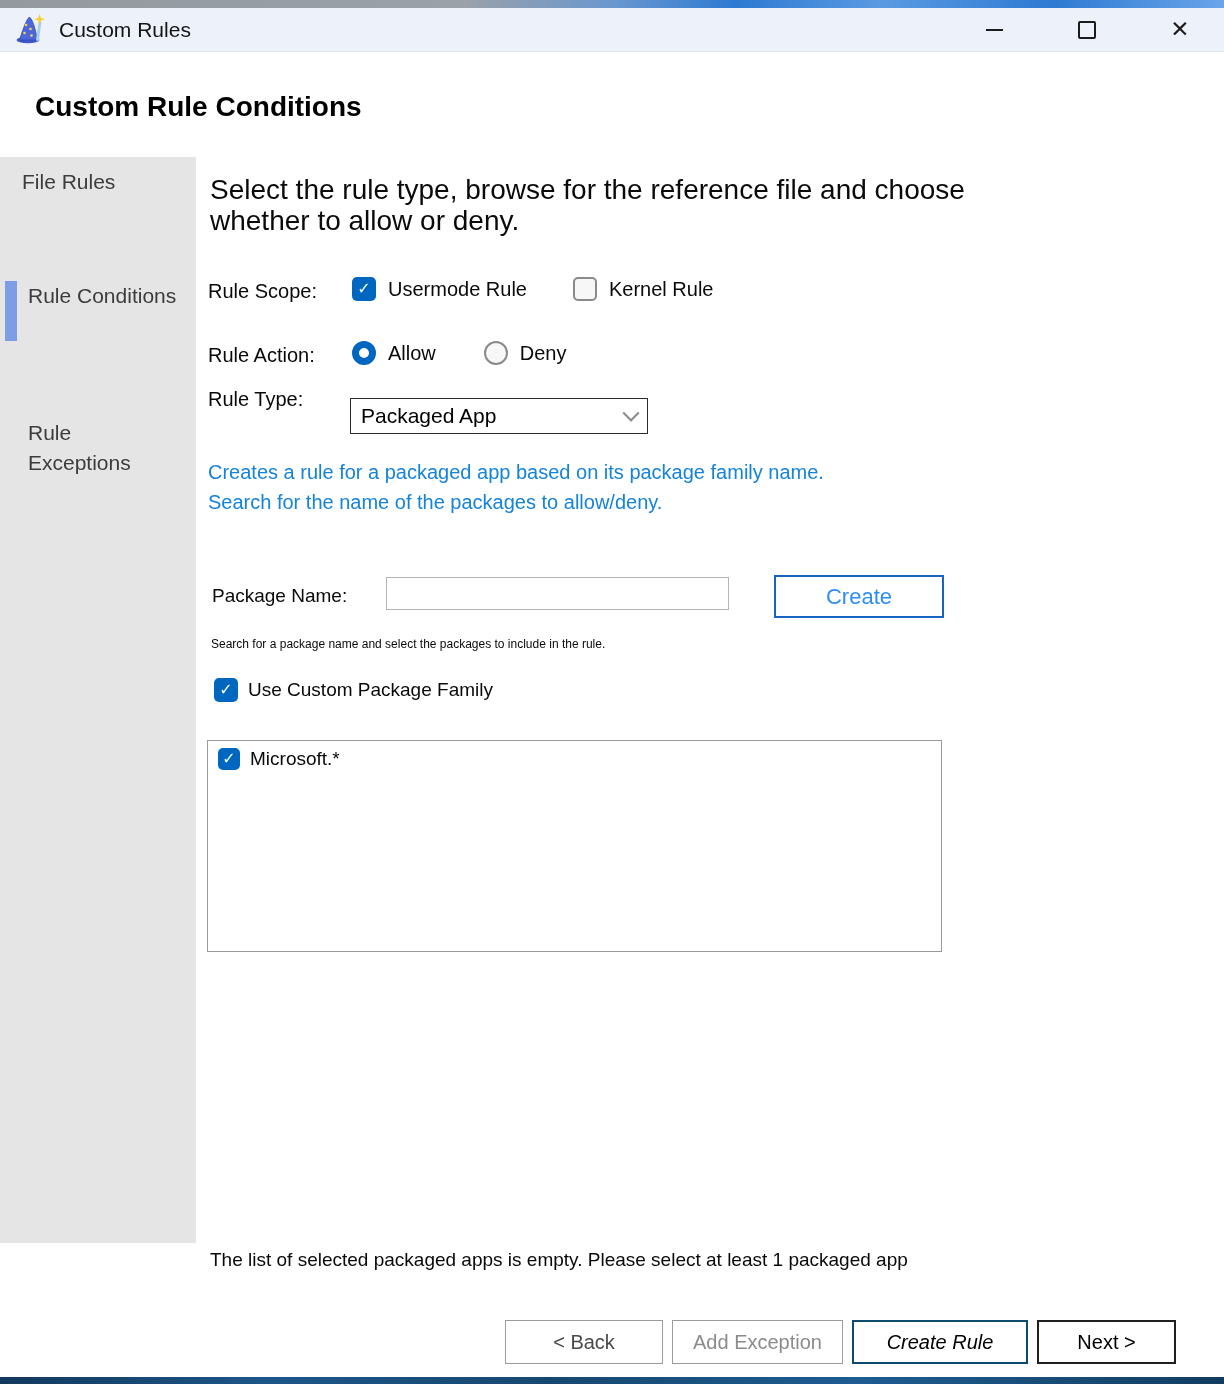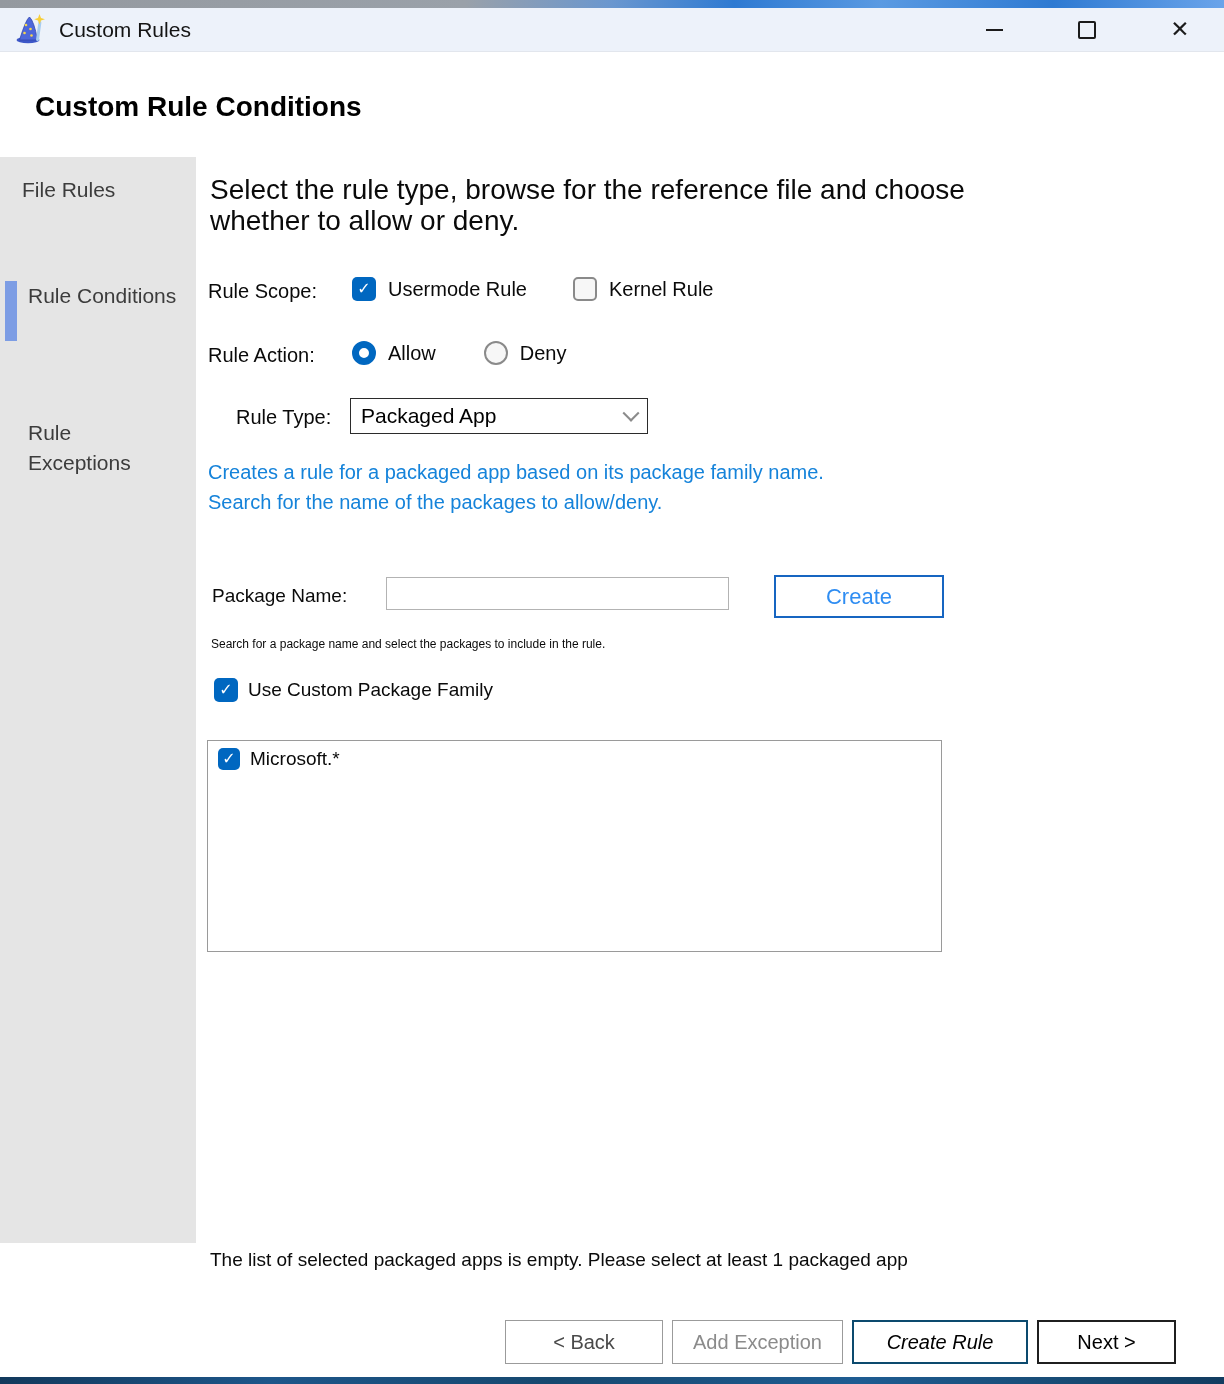--- a/index.html
+++ b/index.html
@@ -24,21 +24,21 @@
   .win-controls{margin-left:auto;margin-right:13px;display:flex;gap:31px;height:100%;}
   .win-btn{width:62px;height:100%;display:flex;align-items:center;justify-content:center;cursor:default;}
   .glyph-min{width:17px;height:0;border-top:2px solid #1b1b1b;}
   .glyph-max{width:14px;height:14px;border:2px solid #1b1b1b;border-radius:2px;}
   .glyph-close{font-size:23px;color:#1b1b1b;line-height:1;font-family:"DejaVu Sans",sans-serif;}
   
   .page-title{position:absolute;left:35px;top:91px;font-size:28px;font-weight:bold;color:#000;}
   
   .sidebar{position:absolute;left:0;top:157px;width:196px;height:1086px;background:#e5e5e5;}
   .side-item{position:absolute;color:#3c3c3c;font-size:21px;line-height:30px;width:150px;cursor:default;}
-  .side-item.file-rules{left:22px;top:18px;}
+  .side-item.file-rules{left:22px;top:10px;}
   .side-item.rule-conditions{left:28px;top:124px;}
   .side-item.rule-exceptions{left:28px;top:261px;}
   .active-indicator{position:absolute;left:5px;top:124px;width:12px;height:60px;background:#7d9de4;}
   
   .intro{position:absolute;left:210px;top:174px;width:860px;font-size:28px;line-height:31px;color:#0a0a0a;}
   .field-label{position:absolute;font-size:20px;color:#0a0a0a;}
   .opt-label{font-size:20px;color:#0a0a0a;}
   .row{position:absolute;display:flex;align-items:center;}
   .row-scope{left:352px;top:277px;gap:12px;}
   .row-action{left:352px;top:341px;gap:12px;}
@@ -147,21 +147,21 @@
 
 <div class="field-label" style="left:208px;top:344px;">Rule Action:</div>
 <div class="row row-action">
   <span class="radio selected"></span>
   <span class="opt-label">Allow</span>
   <span style="width:24px;"></span>
   <span class="radio unselected"></span>
   <span class="opt-label">Deny</span>
 </div>
 
-<div class="field-label" style="left:208px;top:406px;margin-left:28px;">Rule Type:</div>
+<div class="field-label" style="left:208px;top:388px;">Rule Type:</div>
 <div class="select-box">
   <span>Packaged App</span>
   <span class="chevron"></span>
 </div>
 
 <div class="rule-desc">
   <div>Creates a rule for a packaged app based on its package family name.</div>
   <div>Search for the name of the packages to allow/deny.</div>
 </div>
 

